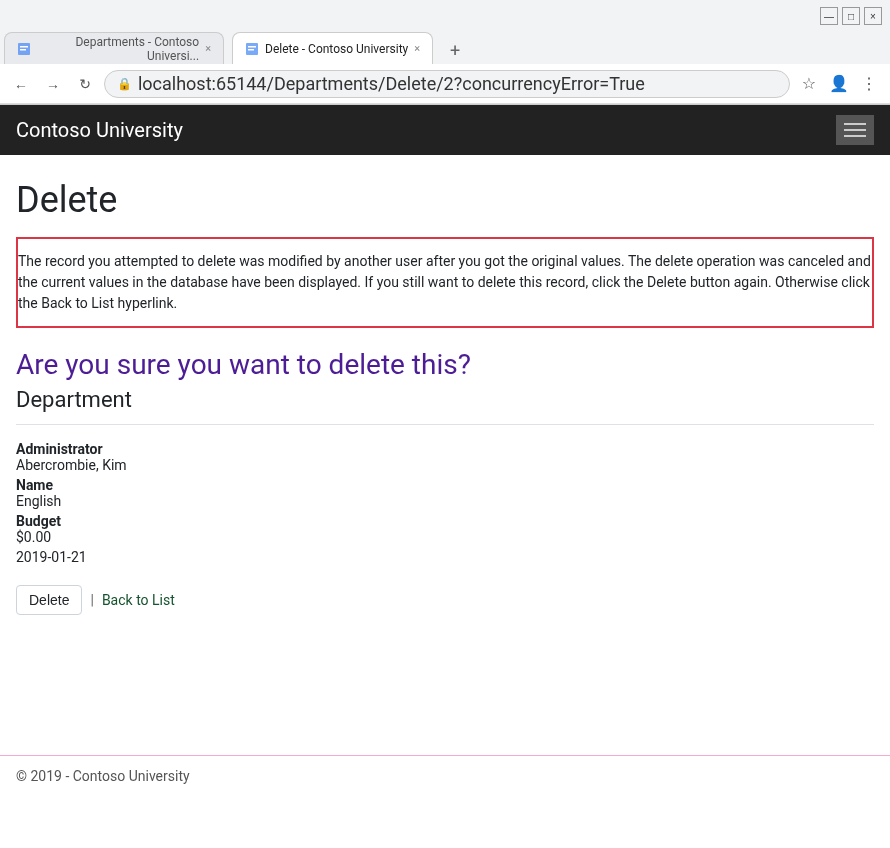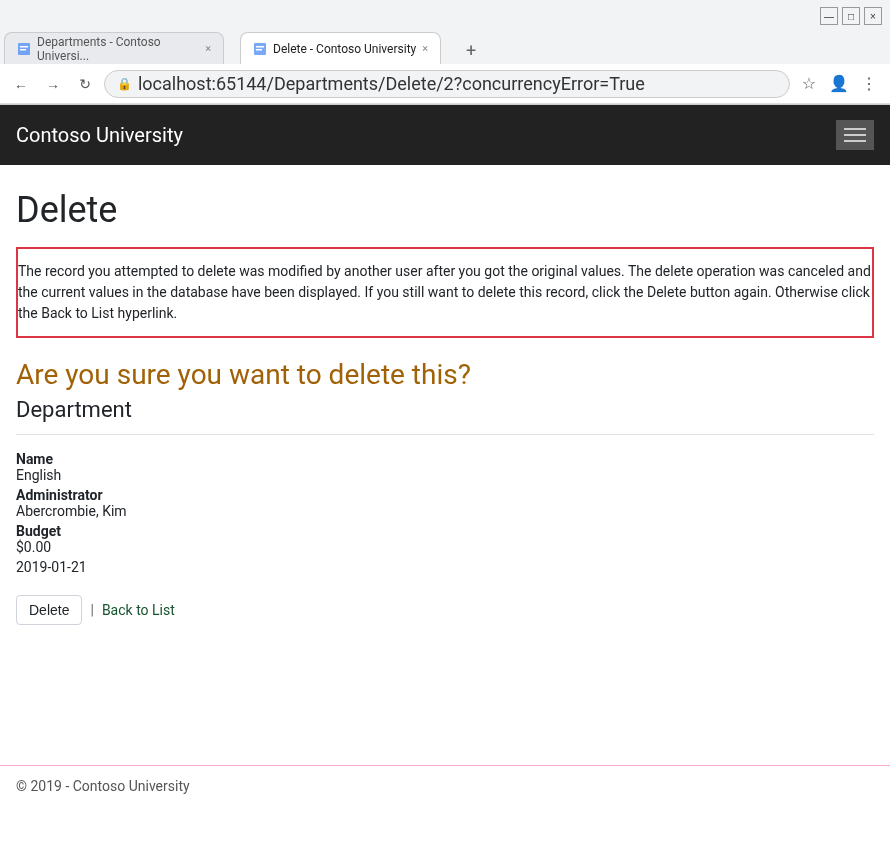--- a/index.html
+++ b/index.html
@@ -37,21 +37,22 @@
       align-items: center;
       justify-content: center;
       font-size: 10px;
       color: #333;
     }
 
     .tab-bar {
       display: flex;
       align-items: flex-end;
       padding: 0 4px;
-      gap: 16px;
+      gap: 8px;
+      text-align: right;
     }
 
     .tab {
       display: flex;
       align-items: center;
       gap: 6px;
       padding: 6px 12px;
       border: 1px solid #ccc;
       border-bottom: none;
       border-radius: 8px 8px 0 0;
@@ -160,21 +161,21 @@
       font-size: 16px;
       color: #555;
       border-radius: 50%;
     }
 
     
     .app-navbar {
       background: #222;
       color: #fff;
       padding: 0 16px;
-      height: 60px;
+      height: 50px;
       display: flex;
       align-items: center;
       justify-content: space-between;
     }
 
     .app-brand {
       font-size: 20px;
       color: #fff;
       font-weight: 400;
     }
@@ -219,21 +220,21 @@
       margin-bottom: 20px;
       font-size: 14px;
       color: #212529;
       line-height: 1.5;
     }
 
     .confirm-heading {
       font-size: 28px;
       font-weight: 400;
       margin-bottom: 6px;
-      color: #a16207;
+      color: #4c1d95;
     }
 
     .entity-name {
       font-size: 22px;
       font-weight: 400;
       margin-bottom: 12px;
       color: #212529;
     }
 
     .divider {
@@ -381,27 +382,27 @@
   <div class="error-box">
     <span>The record you attempted to delete was modified by another user after you got the original values. The delete operation was canceled and the current values in the database have been displayed. If you still want to delete this record, click the Delete button again. Otherwise click the Back to List hyperlink.</span>
   </div>
 
   <h2 class="confirm-heading">Are you sure you want to delete this?</h2>
   <div class="entity-name">Department</div>
 
   <hr class="divider">
 
   <div class="field-block">
+    <div class="field-label">Administrator</div>
+    <div class="field-value">Abercrombie, Kim</div>
+  </div>
+
+  <div class="field-block">
     <div class="field-label">Name</div>
     <div class="field-value">English</div>
-  </div>
-
-  <div class="field-block">
-    <div class="field-label">Administrator</div>
-    <div class="field-value">Abercrombie, Kim</div>
   </div>
 
   <div class="field-block">
     <div class="field-label">Budget</div>
     <div class="field-value">$0.00</div>
   </div>
 
   <div class="field-block">
     <div class="field-value">2019-01-21</div>
   </div>

